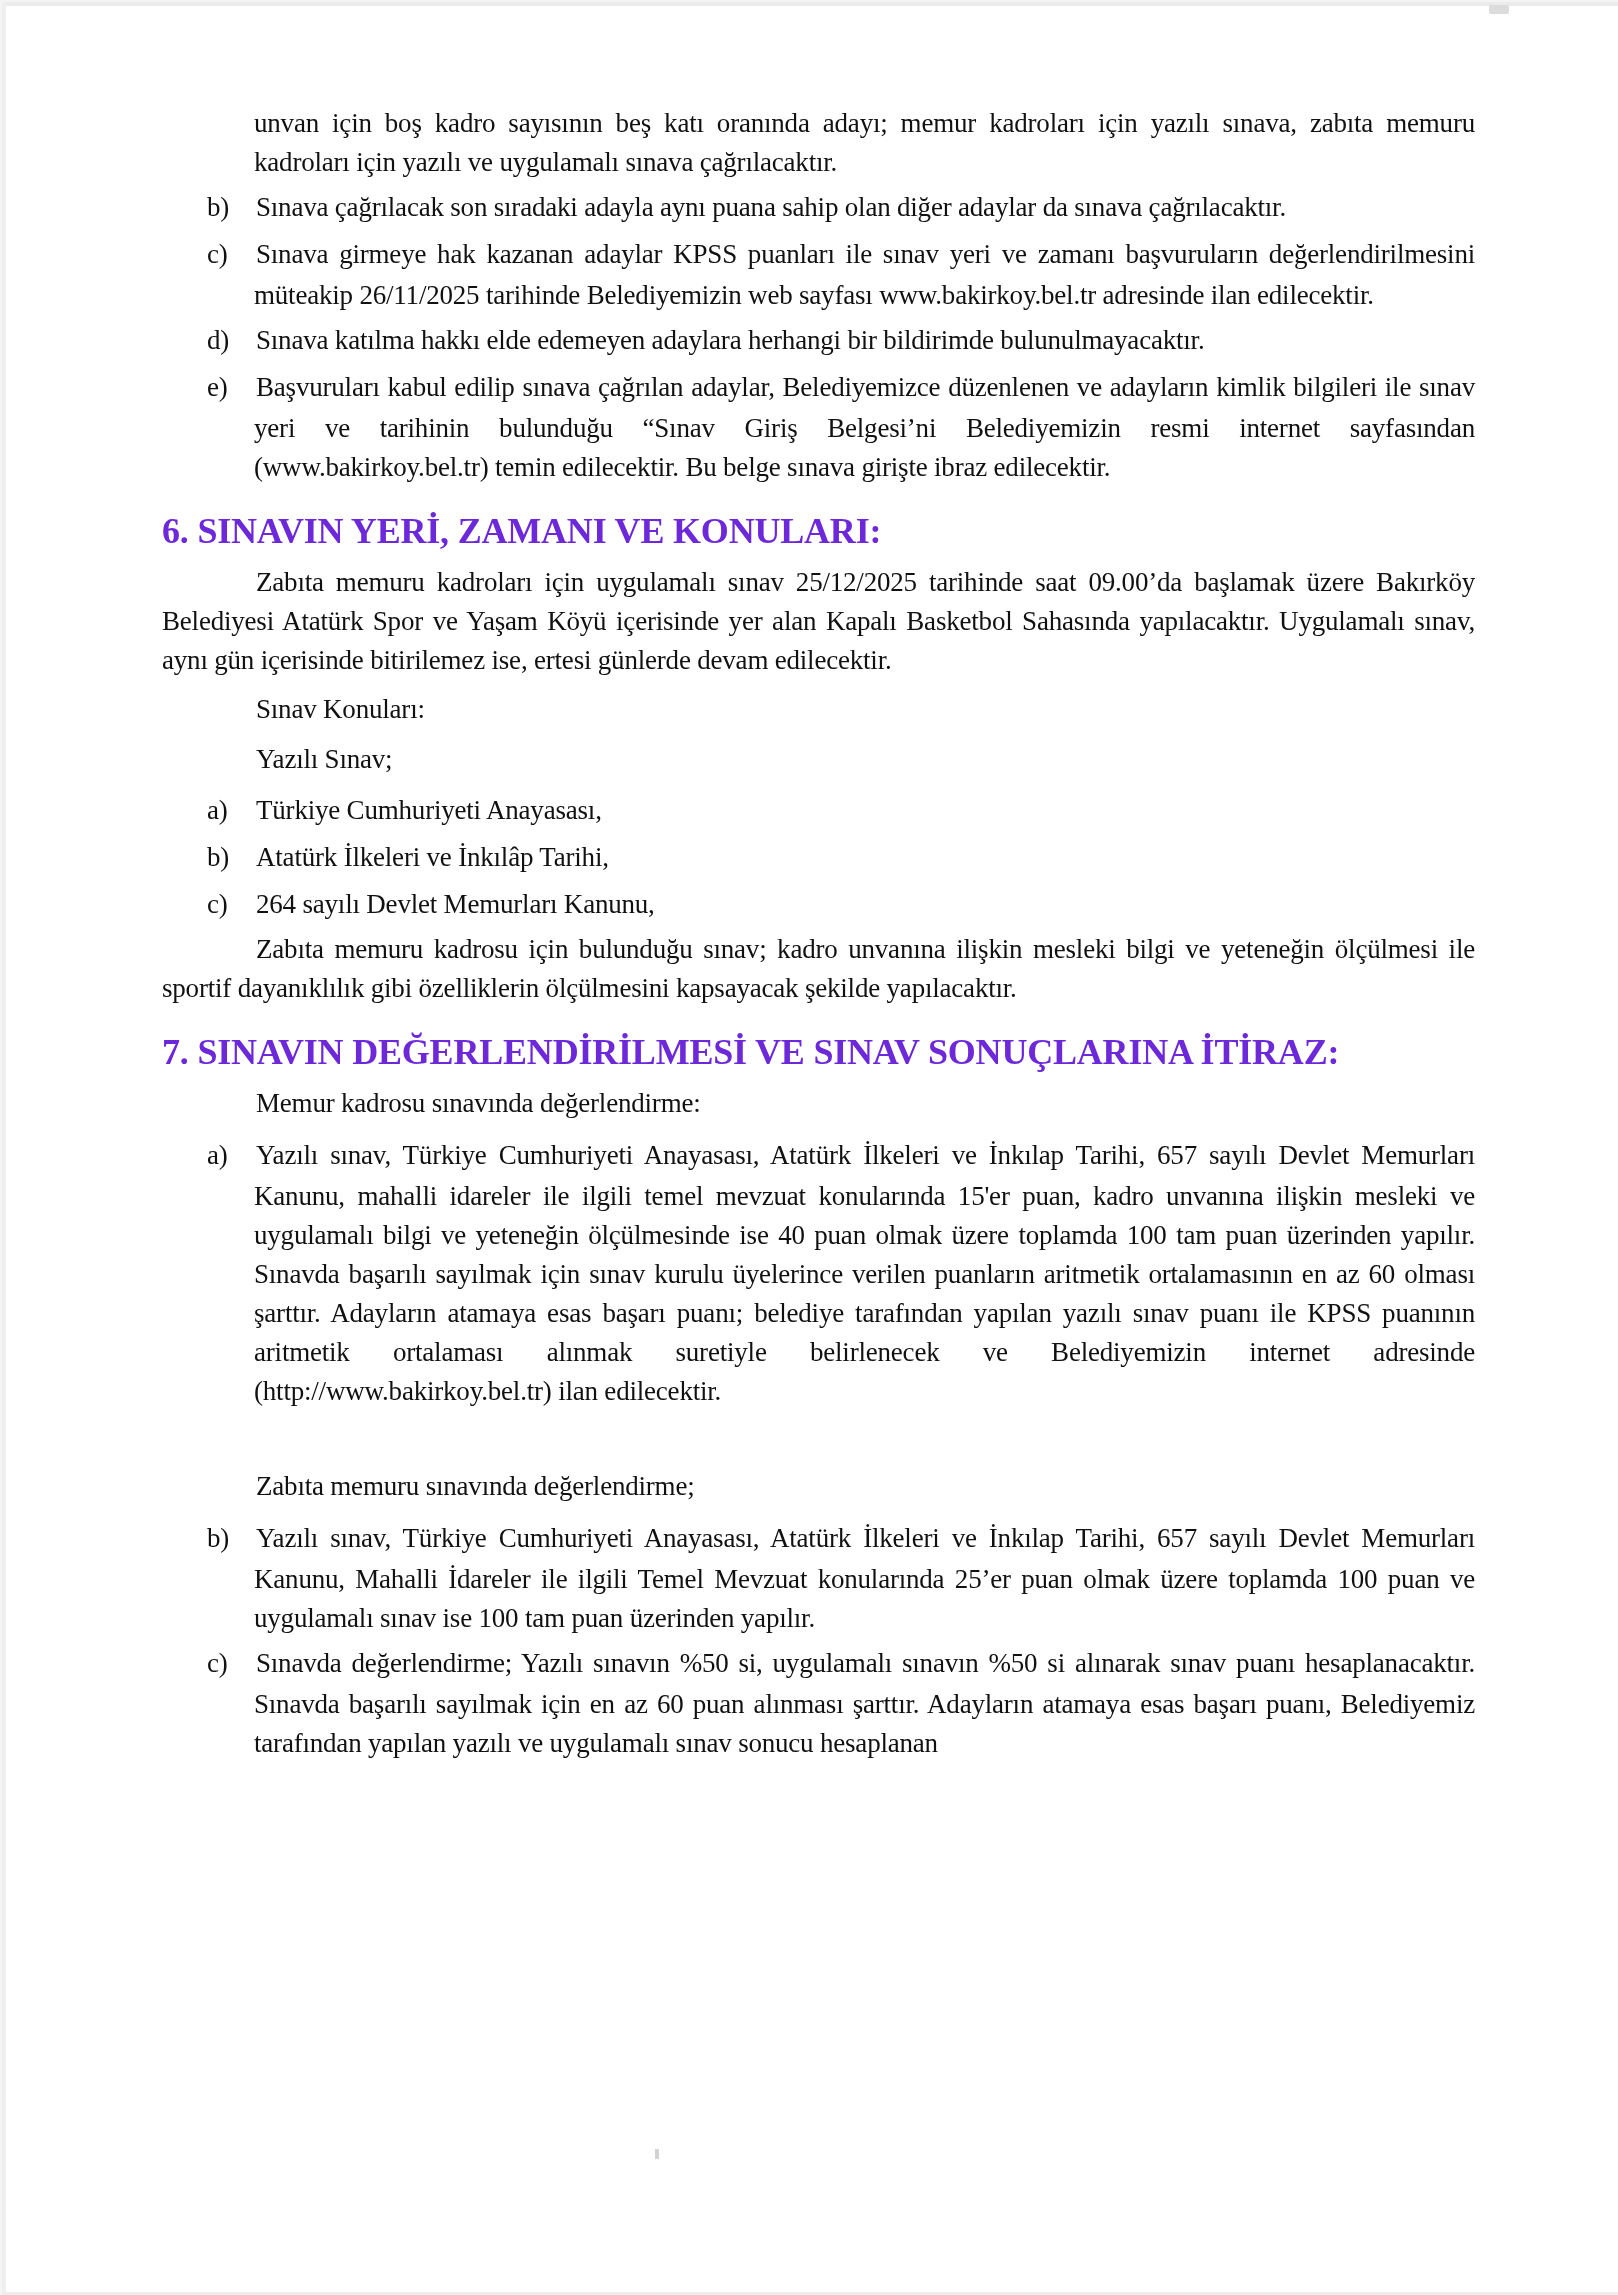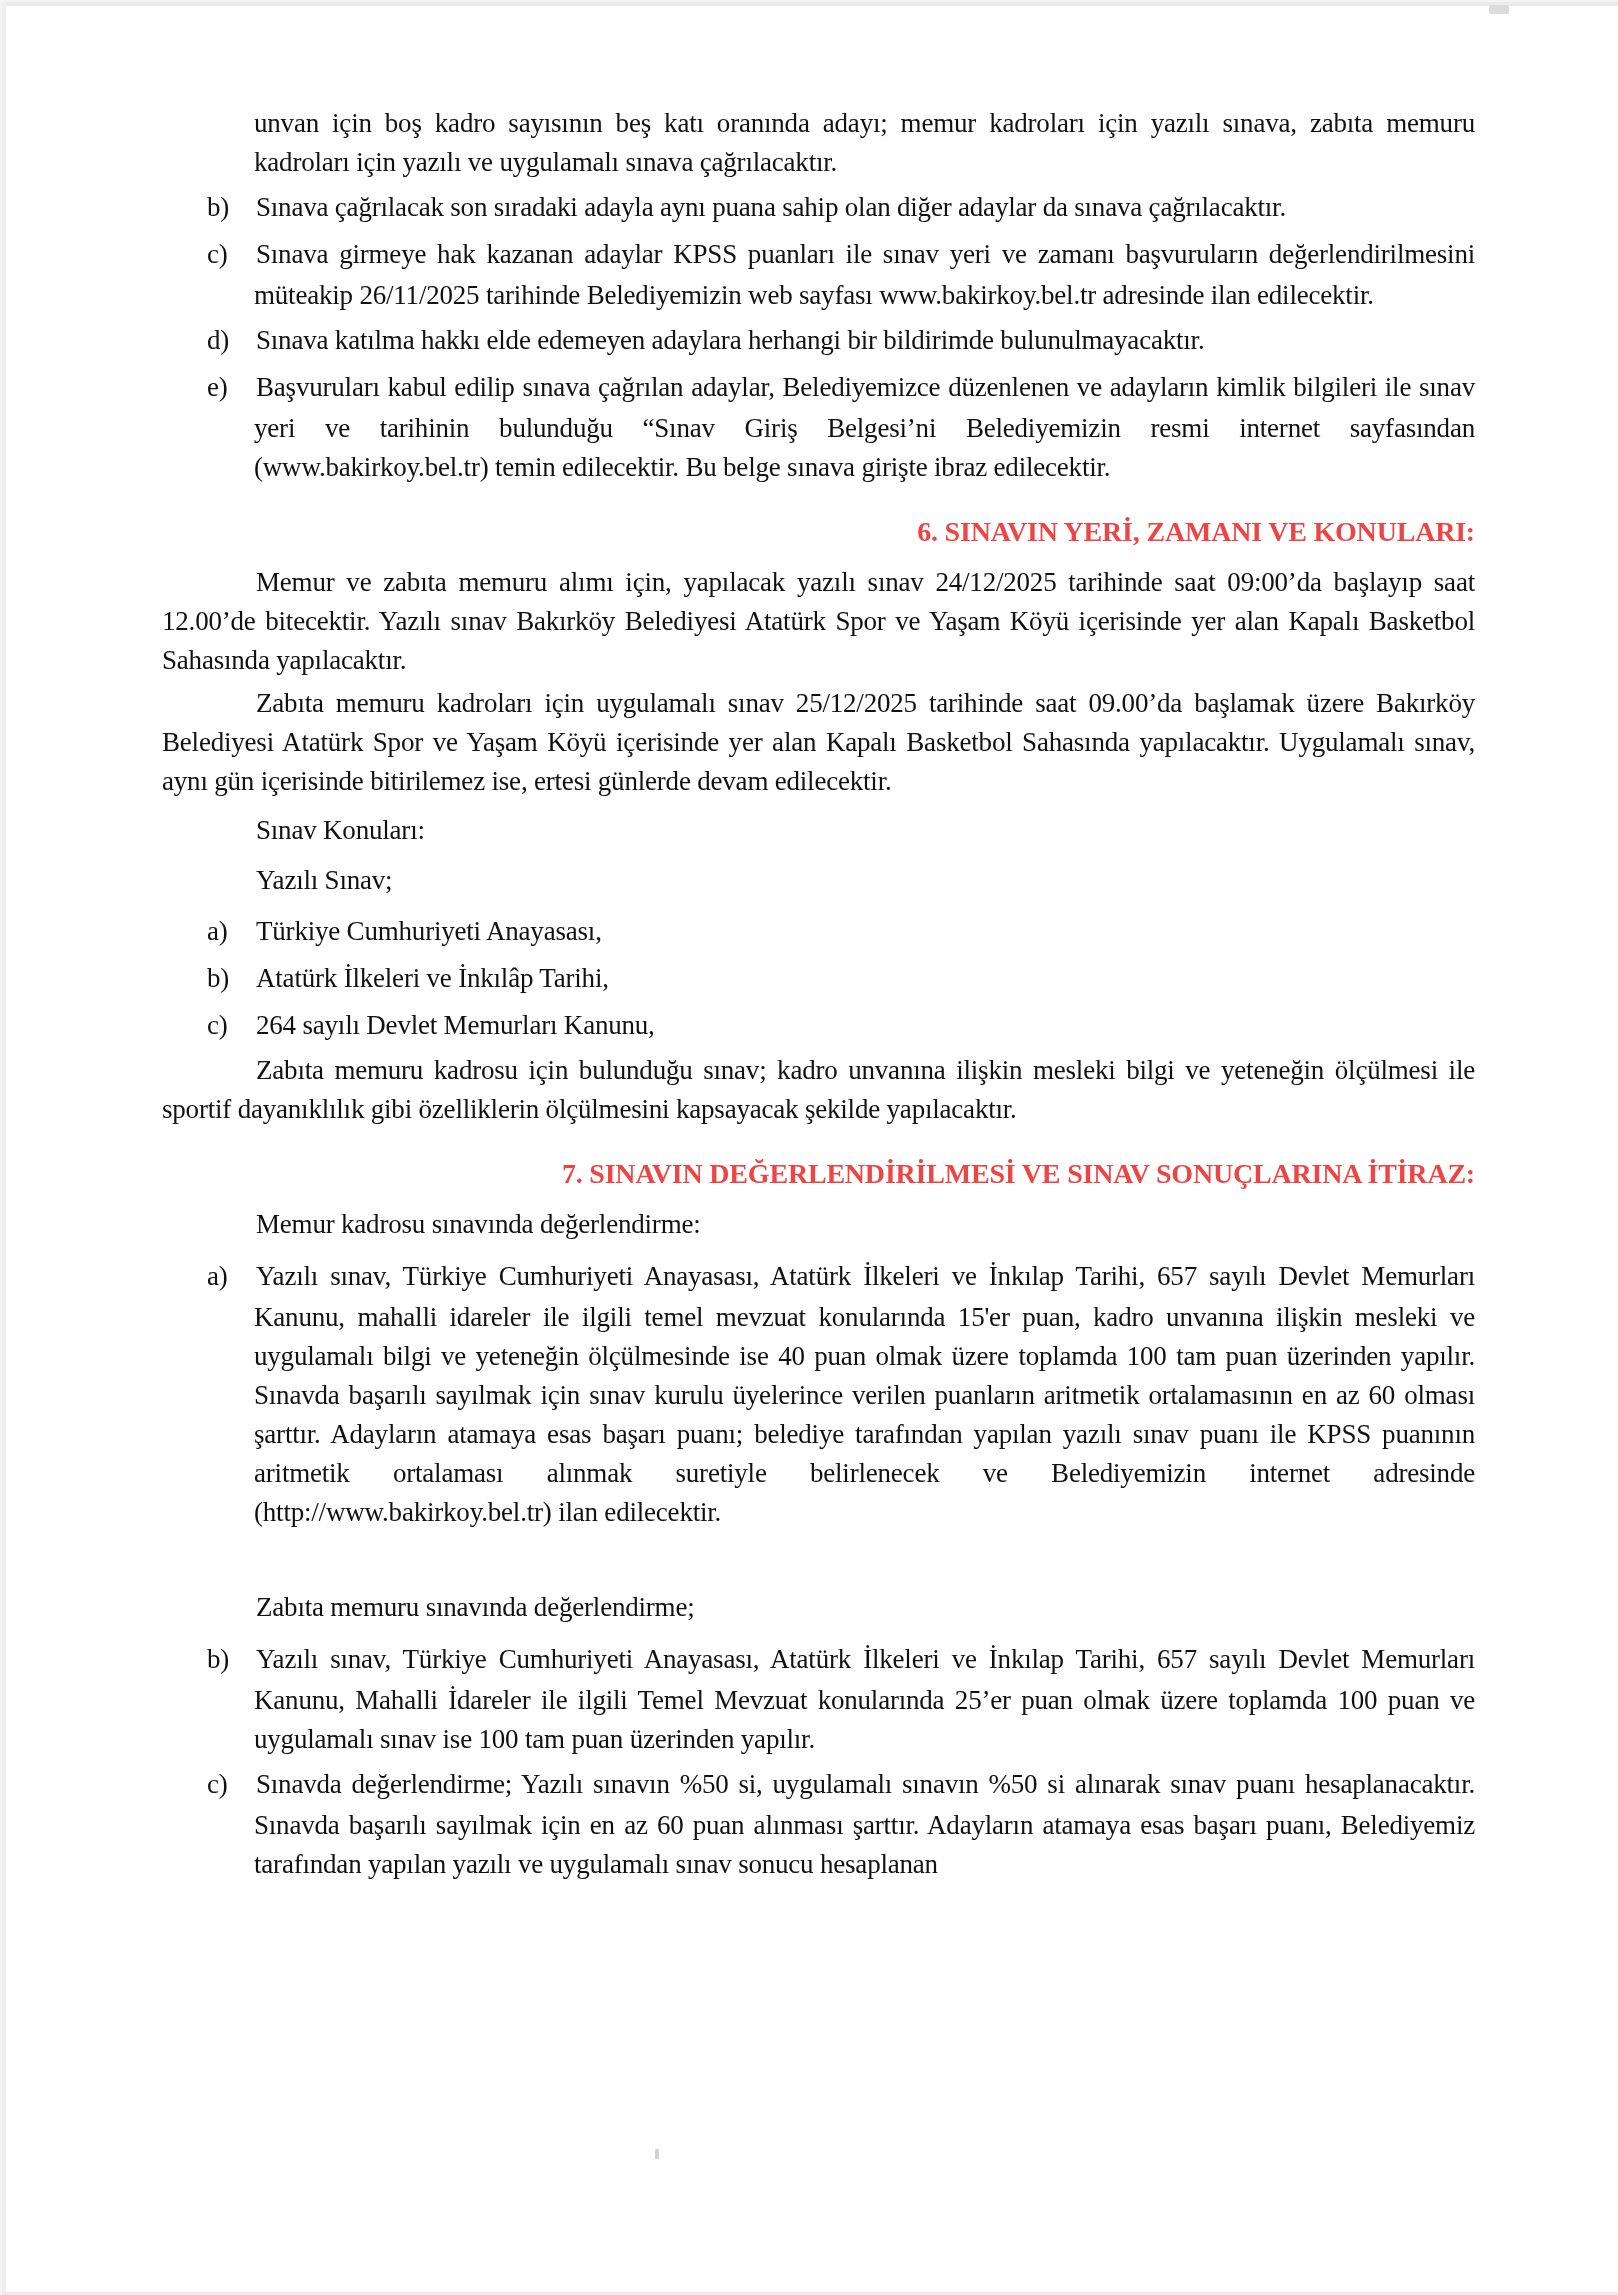--- a/index.html
+++ b/index.html
@@ -29,43 +29,42 @@
   
   .cont { padding-left:94px; }
   
   .li   { padding-left:94px; text-indent:-49px; }
   .marker { display:inline-block; width:49px; text-indent:0; }
   
   .para { text-indent:94px; }
   
   .line { text-indent:94px; text-align:left; margin:6.5px 0; }
   .heading {
-    font-weight:bold; color:#ef4444; text-align:right;
-    font-size:28px; margin-top:21px; margin-bottom:7.8px;
+    font-weight:bold; color:#6d28d9; text-align:left;
+    font-size:36px; margin-top:21px; margin-bottom:7.8px;
   }
   .spacer { height:46px; }
 </style>
 </head>
 <body>
 
 <div class="page">
   <div class="edge-top"></div>
   <div class="edge-left"></div>
   <div class="edge-bottom"></div>
   <div class="artifact-a"></div>
   <div class="artifact-b"></div>
 
   <div class="content">
       <div class="blk cont">unvan için boş kadro sayısının beş katı oranında adayı; memur kadroları için yazılı sınava, zabıta memuru kadroları için yazılı ve uygulamalı sınava çağrılacaktır.</div>
       <div class="blk li"><span class="marker">b)</span><span>Sınava çağrılacak son sıradaki adayla aynı puana sahip olan diğer adaylar da sınava çağrılacaktır.</span></div>
       <div class="blk li"><span class="marker">c)</span><span>Sınava girmeye hak kazanan adaylar KPSS puanları ile sınav yeri ve zamanı başvuruların değerlendirilmesini müteakip 26/11/2025 tarihinde Belediyemizin web sayfası www.bakirkoy.bel.tr adresinde ilan edilecektir.</span></div>
       <div class="blk li"><span class="marker">d)</span><span>Sınava katılma hakkı elde edemeyen adaylara herhangi bir bildirimde bulunulmayacaktır.</span></div>
       <div class="blk li"><span class="marker">e)</span><span>Başvuruları kabul edilip sınava çağrılan adaylar, Belediyemizce düzenlenen ve adayların kimlik bilgileri ile sınav yeri ve tarihinin bulunduğu “Sınav Giriş Belgesi’ni Belediyemizin resmi internet sayfasından (www.bakirkoy.bel.tr) temin edilecektir. Bu belge sınava girişte ibraz edilecektir.</span></div>
       <div class="blk heading">6. SINAVIN YERİ, ZAMANI VE KONULARI:</div>
-      <div class="blk para">Memur ve zabıta memuru alımı için, yapılacak yazılı sınav 24/12/2025 tarihinde saat 09:00’da başlayıp saat 12.00’de bitecektir. Yazılı sınav Bakırköy Belediyesi Atatürk Spor ve Yaşam Köyü içerisinde yer alan Kapalı Basketbol Sahasında yapılacaktır.</div>
       <div class="blk para">Zabıta memuru kadroları için uygulamalı sınav 25/12/2025 tarihinde saat 09.00’da başlamak üzere Bakırköy Belediyesi Atatürk Spor ve Yaşam Köyü içerisinde yer alan Kapalı Basketbol Sahasında yapılacaktır. Uygulamalı sınav, aynı gün içerisinde bitirilemez ise, ertesi günlerde devam edilecektir.</div>
       <div class="blk line">Sınav Konuları:</div>
       <div class="blk line">Yazılı Sınav;</div>
       <div class="blk li"><span class="marker">a)</span><span>Türkiye Cumhuriyeti Anayasası,</span></div>
       <div class="blk li"><span class="marker">b)</span><span>Atatürk İlkeleri ve İnkılâp Tarihi,</span></div>
       <div class="blk li"><span class="marker">c)</span><span>264 sayılı Devlet Memurları Kanunu,</span></div>
       <div class="blk para">Zabıta memuru kadrosu için bulunduğu sınav; kadro unvanına ilişkin mesleki bilgi ve yeteneğin ölçülmesi ile sportif dayanıklılık gibi özelliklerin ölçülmesini kapsayacak şekilde yapılacaktır.</div>
       <div class="blk heading">7. SINAVIN DEĞERLENDİRİLMESİ VE SINAV SONUÇLARINA İTİRAZ:</div>
       <div class="blk line">Memur kadrosu sınavında değerlendirme:</div>
       <div class="blk li"><span class="marker">a)</span><span>Yazılı sınav, Türkiye Cumhuriyeti Anayasası, Atatürk İlkeleri ve İnkılap Tarihi, 657 sayılı Devlet Memurları Kanunu, mahalli idareler ile ilgili temel mevzuat konularında 15'er puan, kadro unvanına ilişkin mesleki ve uygulamalı bilgi ve yeteneğin ölçülmesinde ise 40 puan olmak üzere toplamda 100 tam puan üzerinden yapılır. Sınavda başarılı sayılmak için sınav kurulu üyelerince verilen puanların aritmetik ortalamasının en az 60 olması şarttır. Adayların atamaya esas başarı puanı; belediye tarafından yapılan yazılı sınav puanı ile KPSS puanının aritmetik ortalaması alınmak suretiyle belirlenecek ve Belediyemizin internet adresinde (http://www.bakirkoy.bel.tr) ilan edilecektir.</span></div>

